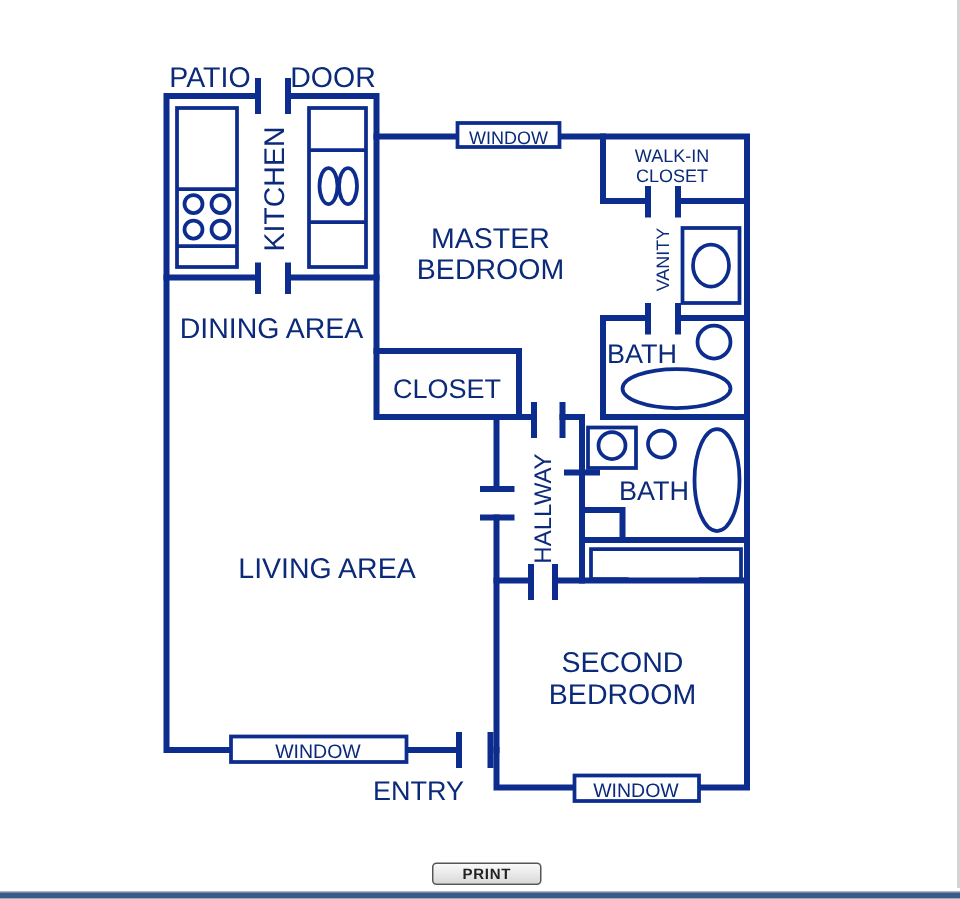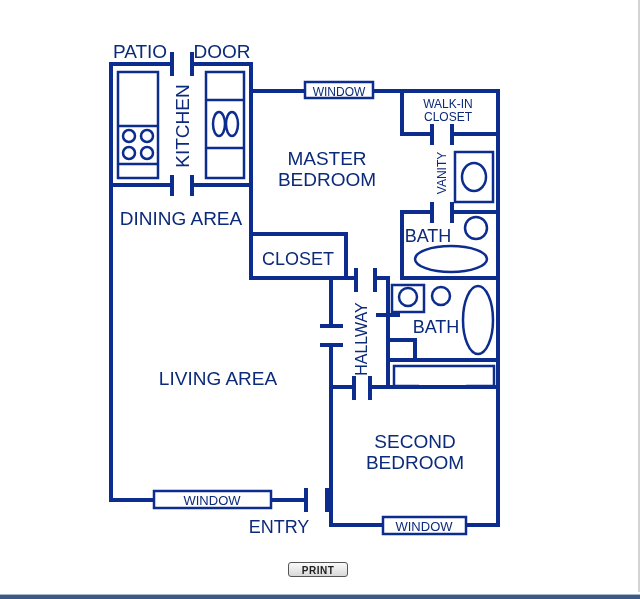--- a/index.html
+++ b/index.html
@@ -17,22 +17,22 @@
     background: #3b5a86;
     border-top: 1px solid #a8b8cc;
   }
   svg.plan { position: absolute; left: 0; top: 0; }
   .lbl {
     font-family: "Liberation Sans", sans-serif;
     fill: #0c2a7a;
     font-stretch: condensed;
   }
   .print-btn {
-    position: absolute; left: 288px; top: 562px;
-    width: 60px; height: 15px;
+    position: absolute; left: 288px; top: 575px;
+    width: 73px; height: 15px;
     border: 1px solid #555;
     border-radius: 3px;
     background: linear-gradient(#fafafa, #d8d8d8);
     font-family: "Liberation Sans", sans-serif;
     font-weight: bold; font-size: 10px; color: #222;
     text-align: center; line-height: 15px; letter-spacing: 0.5px;
     padding: 0; box-sizing: border-box; cursor: pointer;
   }
 </style>
 </head>

